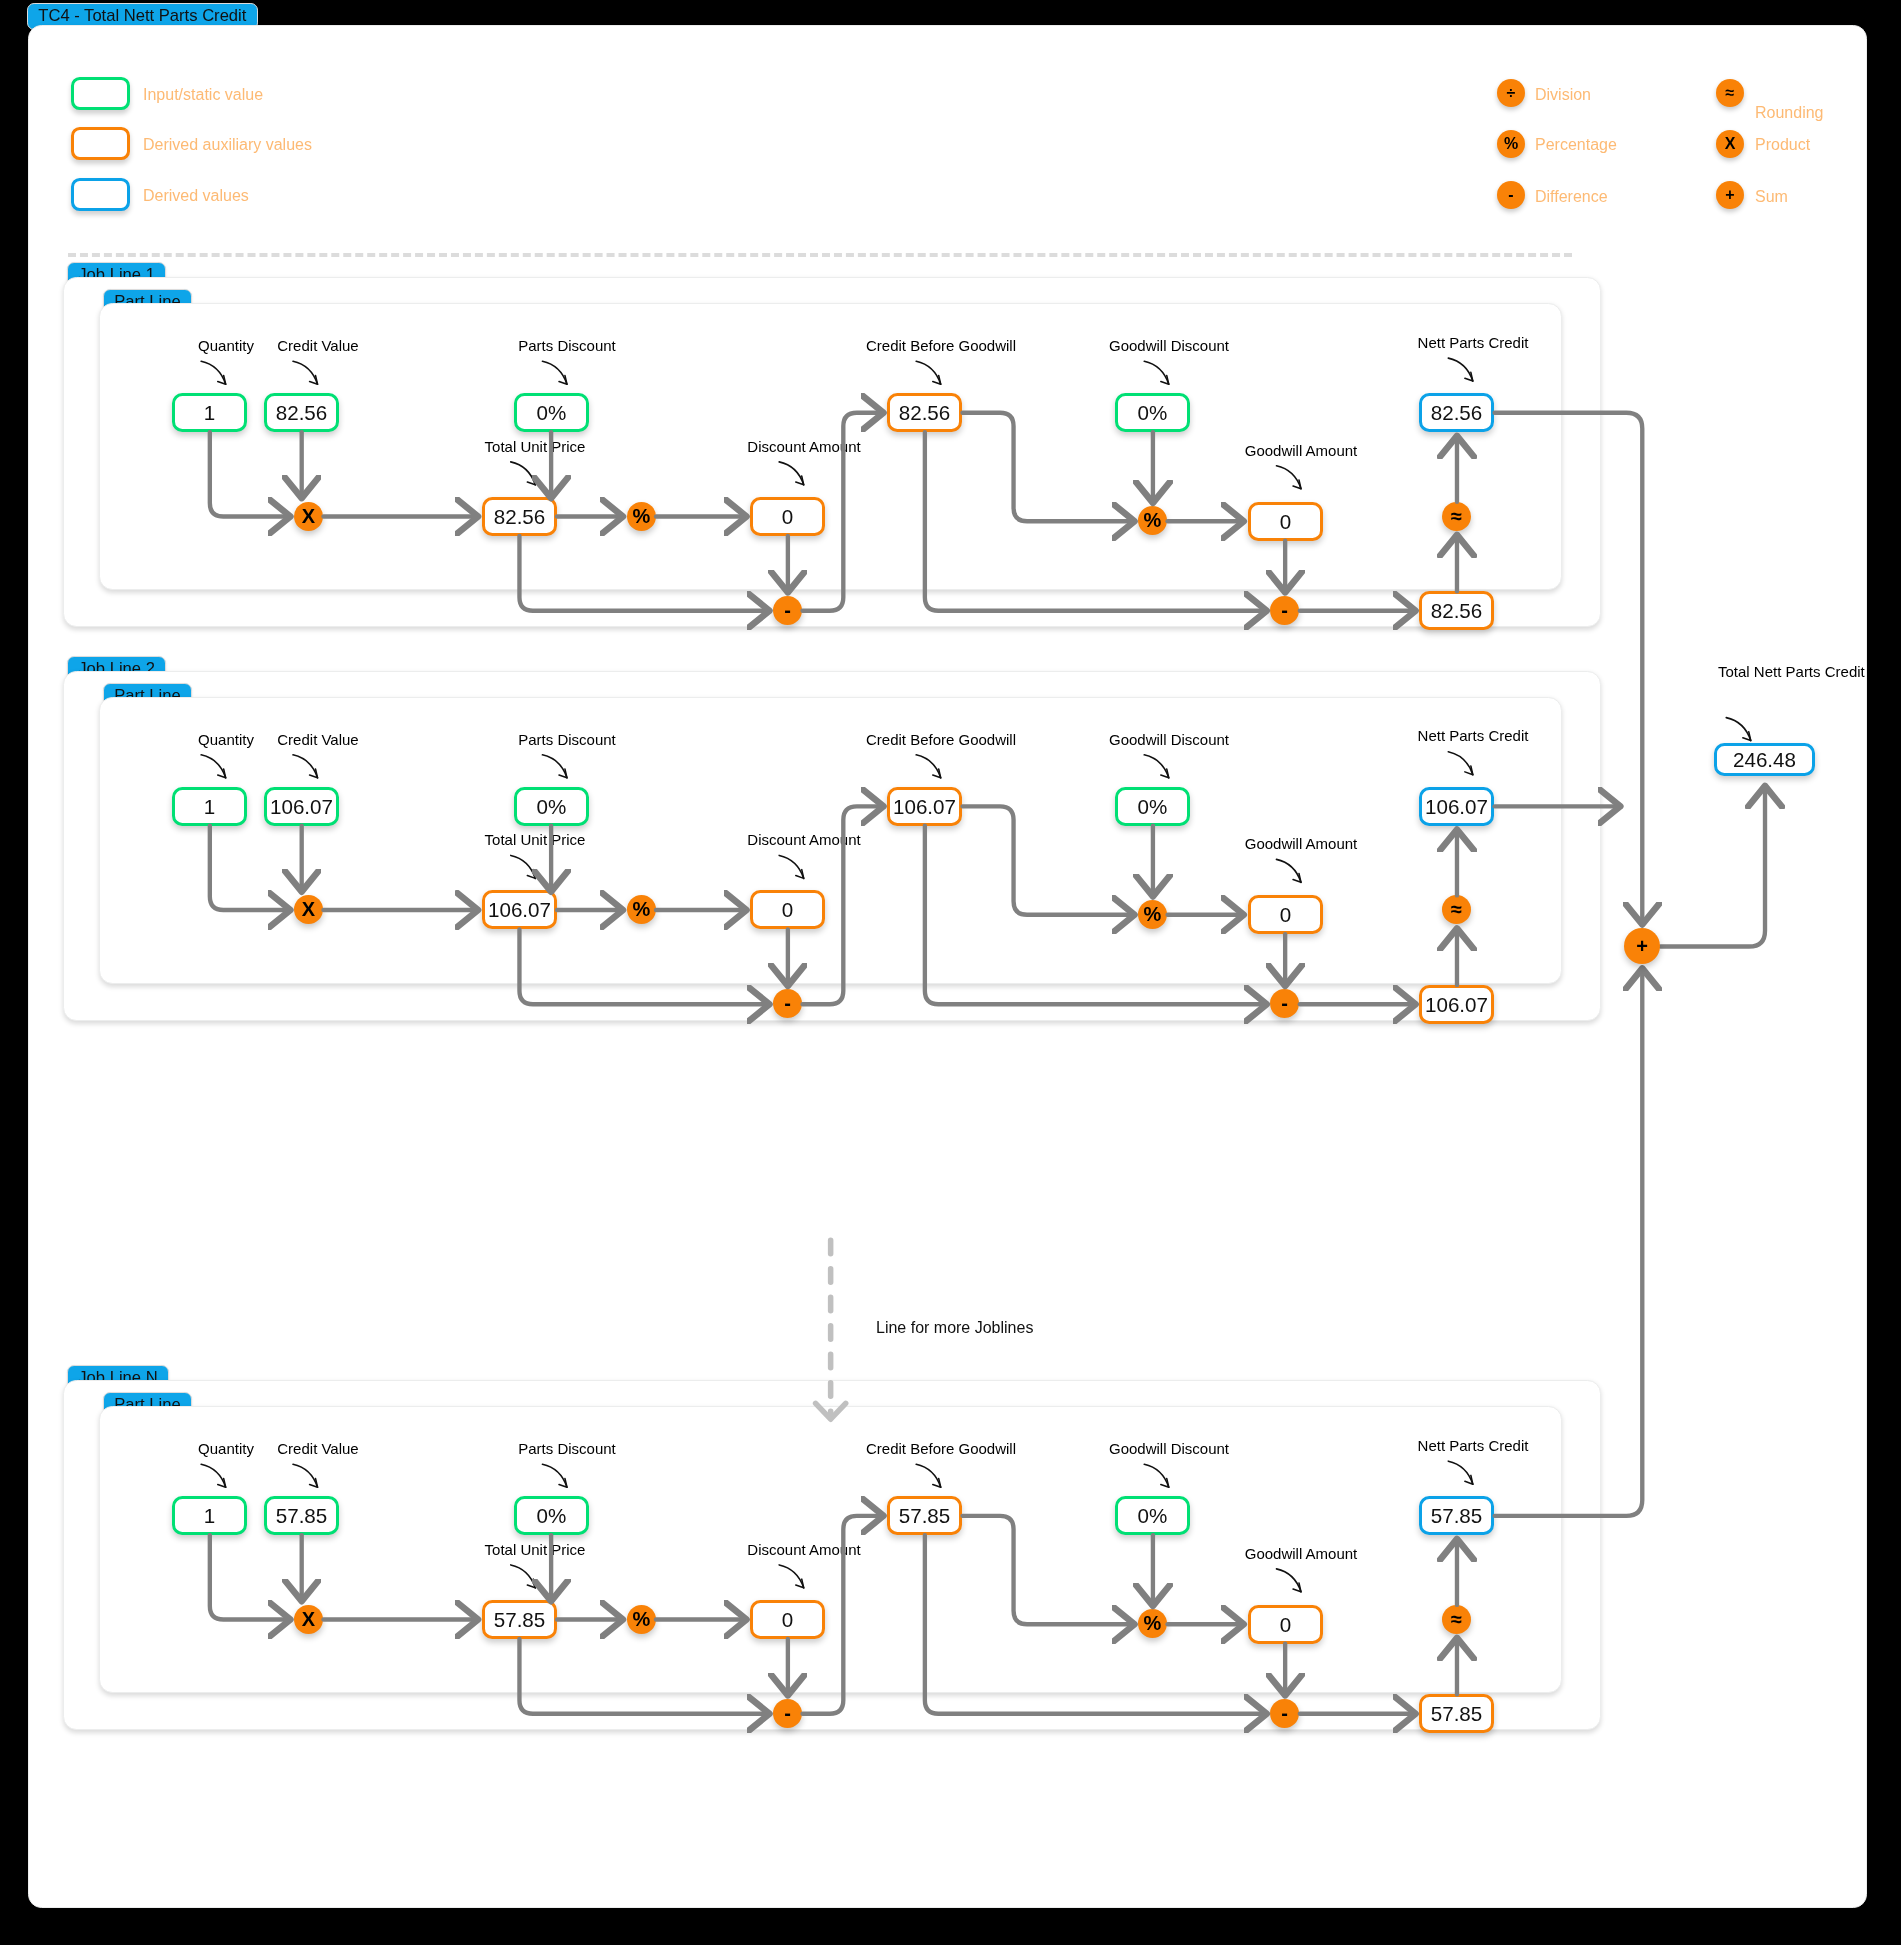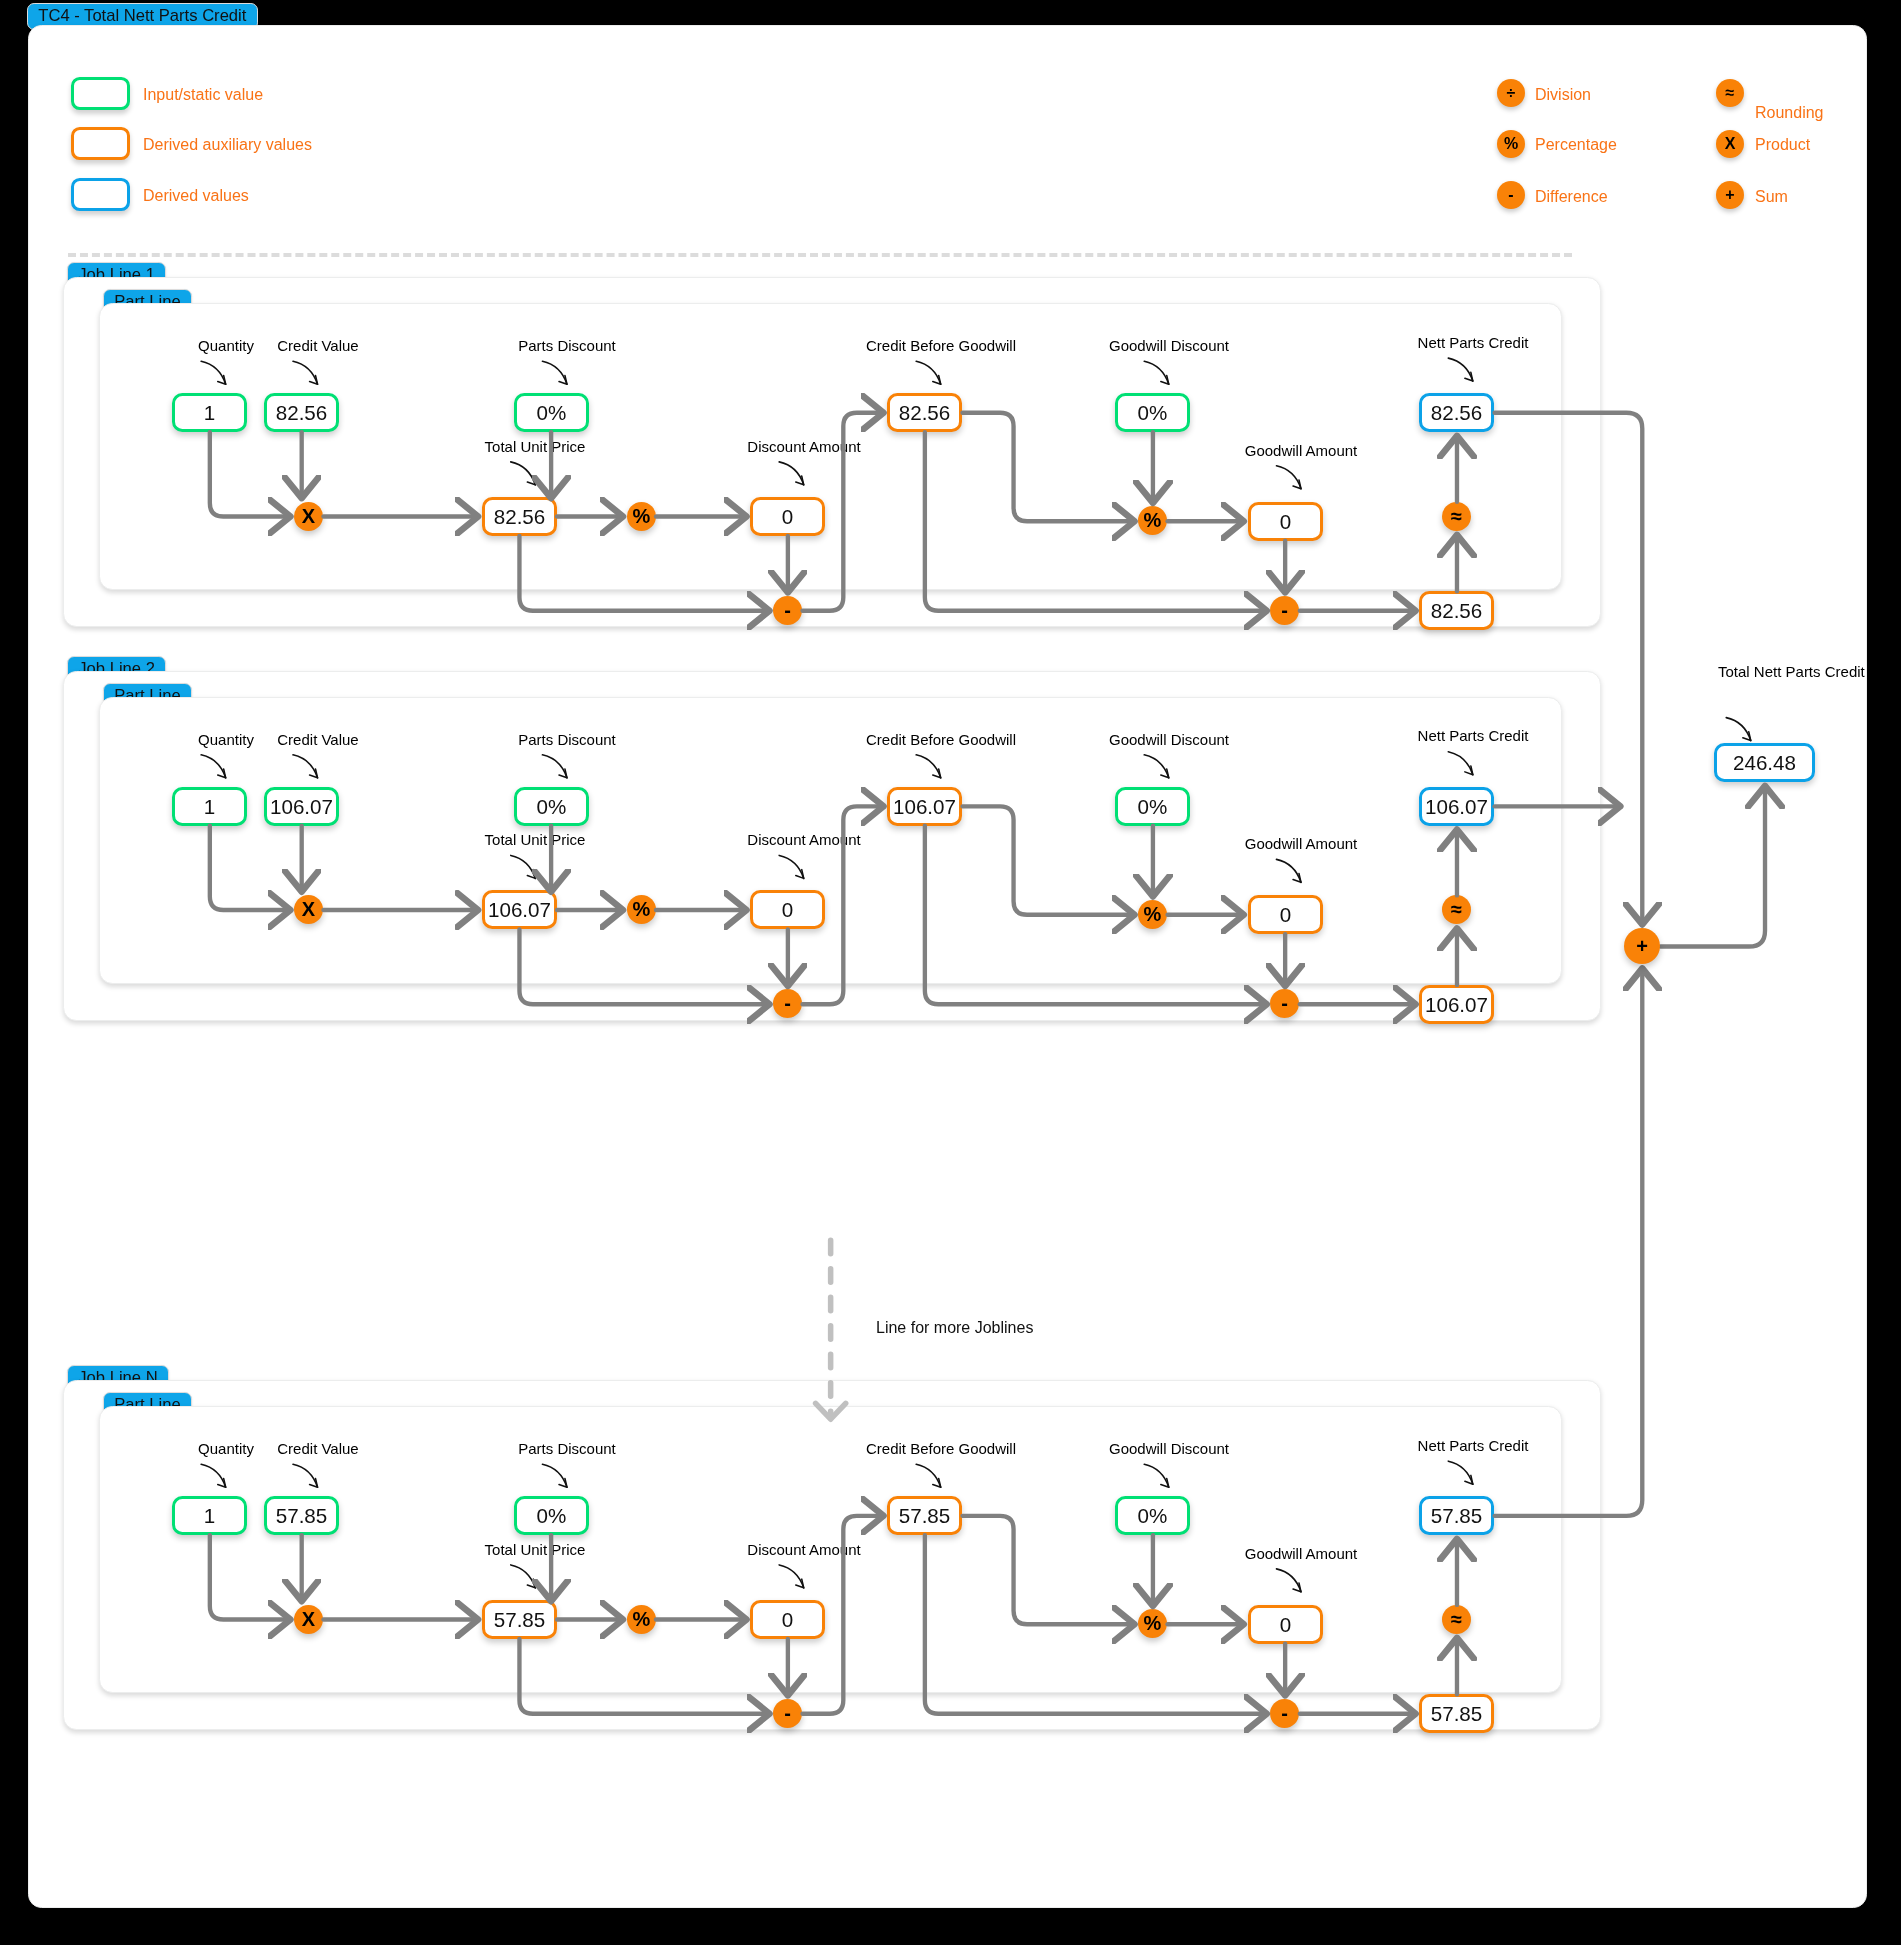--- a/index.html
+++ b/index.html
@@ -25,21 +25,21 @@
       box-shadow:0 3.6px 6.3px rgba(0,0,0,.22);box-sizing:border-box;}
 
   .lbl{position:absolute;font-size:15px;color:#000;white-space:nowrap;line-height:1;margin-left:16px;}
   .note{position:absolute;font-size:16px;color:#111;white-space:nowrap;}
 
   svg.wires{position:absolute;left:0;top:0;pointer-events:none;overflow:visible;}
 
   
   .swatch{position:absolute;width:59px;height:33px;background:#fff;border-radius:8.7px;
           box-shadow:0 3.2px 5.5px rgba(0,0,0,.18);box-sizing:border-box;}
-  .legtext{position:absolute;font-size:16px;color:#f97316;white-space:nowrap;}
+  .legtext{position:absolute;font-size:16px;color:#fdba74;white-space:nowrap;}
   .opleg{position:absolute;width:28px;height:28px;border-radius:50%;background:#f98207;
          display:flex;align-items:center;justify-content:center;font-size:16px;font-weight:700;color:#000;
          box-shadow:0 2.8px 4.8px rgba(0,0,0,.22);}
   .dashline{position:absolute;height:0;border-top:4.8px dashed #dcdcdc;}
 </style>
 </head>
 <body>
 
 <div id="root">
 
@@ -158,21 +158,21 @@
       <div class="node n-orange" style="left: 1248px; top: 1605px; width: 75px; height: 39px;">0</div>
       <div class="op" style="left: 1442px; top: 1605px; width: 29px; height: 29px;">≈</div>
       <div class="op" style="left: 773px; top: 1699px; width: 29px; height: 29px;">-</div>
       <div class="op" style="left: 1270px; top: 1699px; width: 29px; height: 29px;">-</div>
       <div class="node n-orange" style="left: 1419px; top: 1694px; width: 75px; height: 39px;">57.85</div>
     </div>
 
   <div class="note" style="left:876px;top:1319px;">Line for more Joblines</div>
 
   <div class="lbl" style="left:1702px;top:664px;">Total Nett Parts Credit</div>
-  <div class="node n-blue" style="left:1714px;top:743px;width:101px;height:39px;">246.48</div>
+  <div class="node n-blue" style="left:1714px;top:743px;width:101px;height:33px;">246.48</div>
 
   <svg class="wires" id="global-wires" width="1902" height="1946" viewBox="0 0 4804 4914">
     <defs>
       <marker id="ah" markerWidth="9" markerHeight="9" refX="4.6" refY="4.5" orient="auto" markerUnits="strokeWidth">
         <path d="M0.4,0.6 L5.2,4.5 L0.4,8.4" fill="none" stroke="#808080" stroke-width="1.5" stroke-linecap="round" stroke-linejoin="round"></path>
       </marker>
     </defs>
   <path d="M508,912 Q 554,922 570,970" fill="none" stroke="#111" stroke-width="4" stroke-linecap="round"></path>
       <path d="M550,963 L570,970 L565,948" fill="none" stroke="#111" stroke-width="4" stroke-linecap="round" stroke-linejoin="round"></path>
       <path d="M740,912 Q 786,922 802,970" fill="none" stroke="#111" stroke-width="4" stroke-linecap="round"></path>

